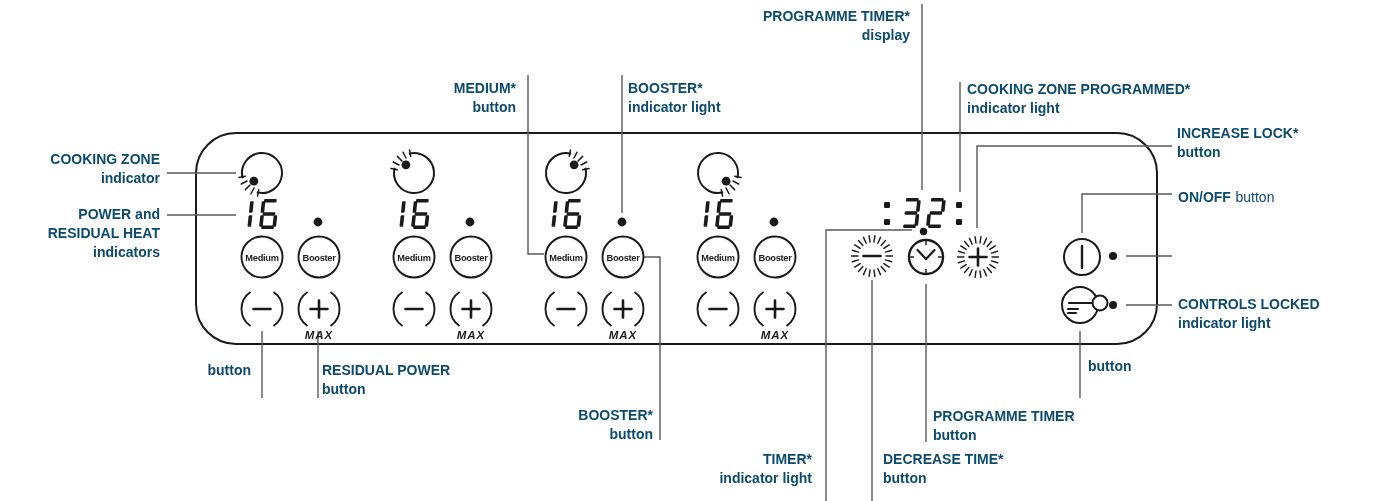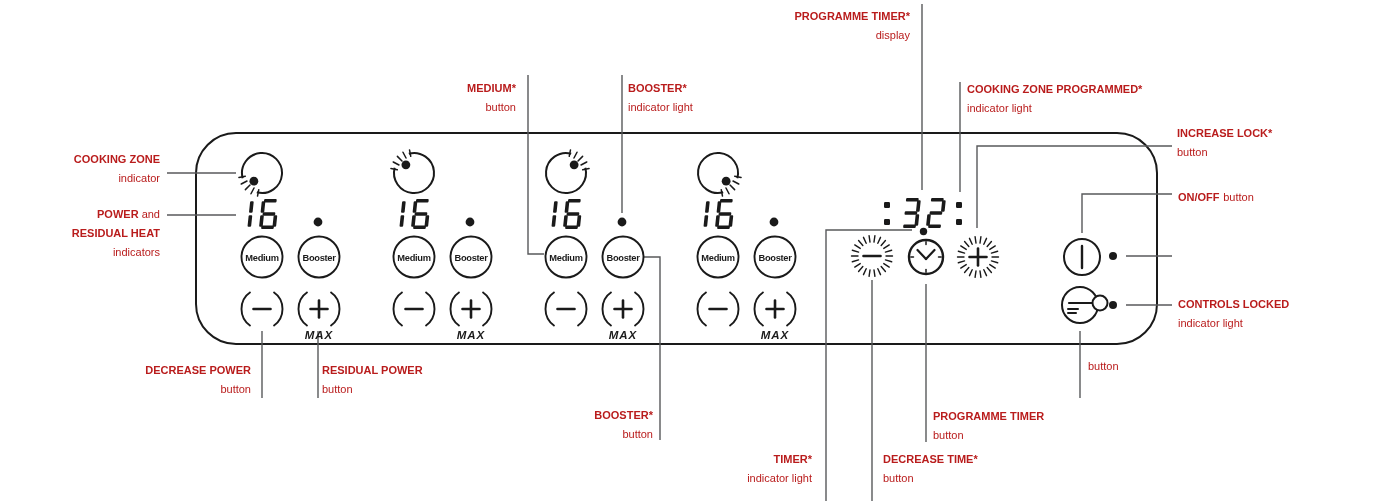--- a/index.html
+++ b/index.html
@@ -1,22 +1,22 @@
 <!DOCTYPE html>
 <html><head>
 <meta charset="utf-8">
 <style>
   html,body{margin:0;padding:0;background:#fff;}
   #stage{position:relative;width:1384px;height:501px;background:#fff;overflow:hidden;
          font-family:"Liberation Sans",sans-serif;}
   svg{position:absolute;left:0;top:0;}
-  .lbl{position:absolute;font-size:11px;line-height:19px;color:#b91c1c;white-space:nowrap;}
+  .lbl{position:absolute;font-size:14px;line-height:19px;color:#0c4a6e;white-space:nowrap;}
   .lbl b{font-weight:700;}
   .ra{text-align:right;}
-  .rg{font-weight:400;}
+  .rg{font-weight:700;}
   .inline-rest{margin-left:.33em;font-weight:400;}
 </style>
 </head>
 <body>
 
 <div id="stage">
 
   <svg id="canvas" width="1384" height="501" viewBox="0 0 1384 501">
 
     <rect x="196" y="133" width="961" height="211" rx="40" fill="none" stroke="#1a1a1a" stroke-width="2"></rect>
@@ -378,21 +378,20 @@
   <div class="lbl" style="left:1178px;top:295px">
     <div><b>CONTROLS LOCKED</b></div>
     <div class="rg">indicator light</div>
   </div>
 
   <div class="lbl" style="left:1088px;top:357px">
     <div class="rg">button</div>
   </div>
 
   <div class="lbl ra" style="right:1133px;top:361px">
-    <div><b>DECREASE POWER</b></div>
     <div class="rg">button</div>
   </div>
 
   <div class="lbl" style="left:322px;top:361px">
     <div><b>RESIDUAL POWER</b></div>
     <div class="rg">button</div>
   </div>
 
   <div class="lbl ra" style="right:731px;top:406px">
     <div><b>BOOSTER*</b></div>

